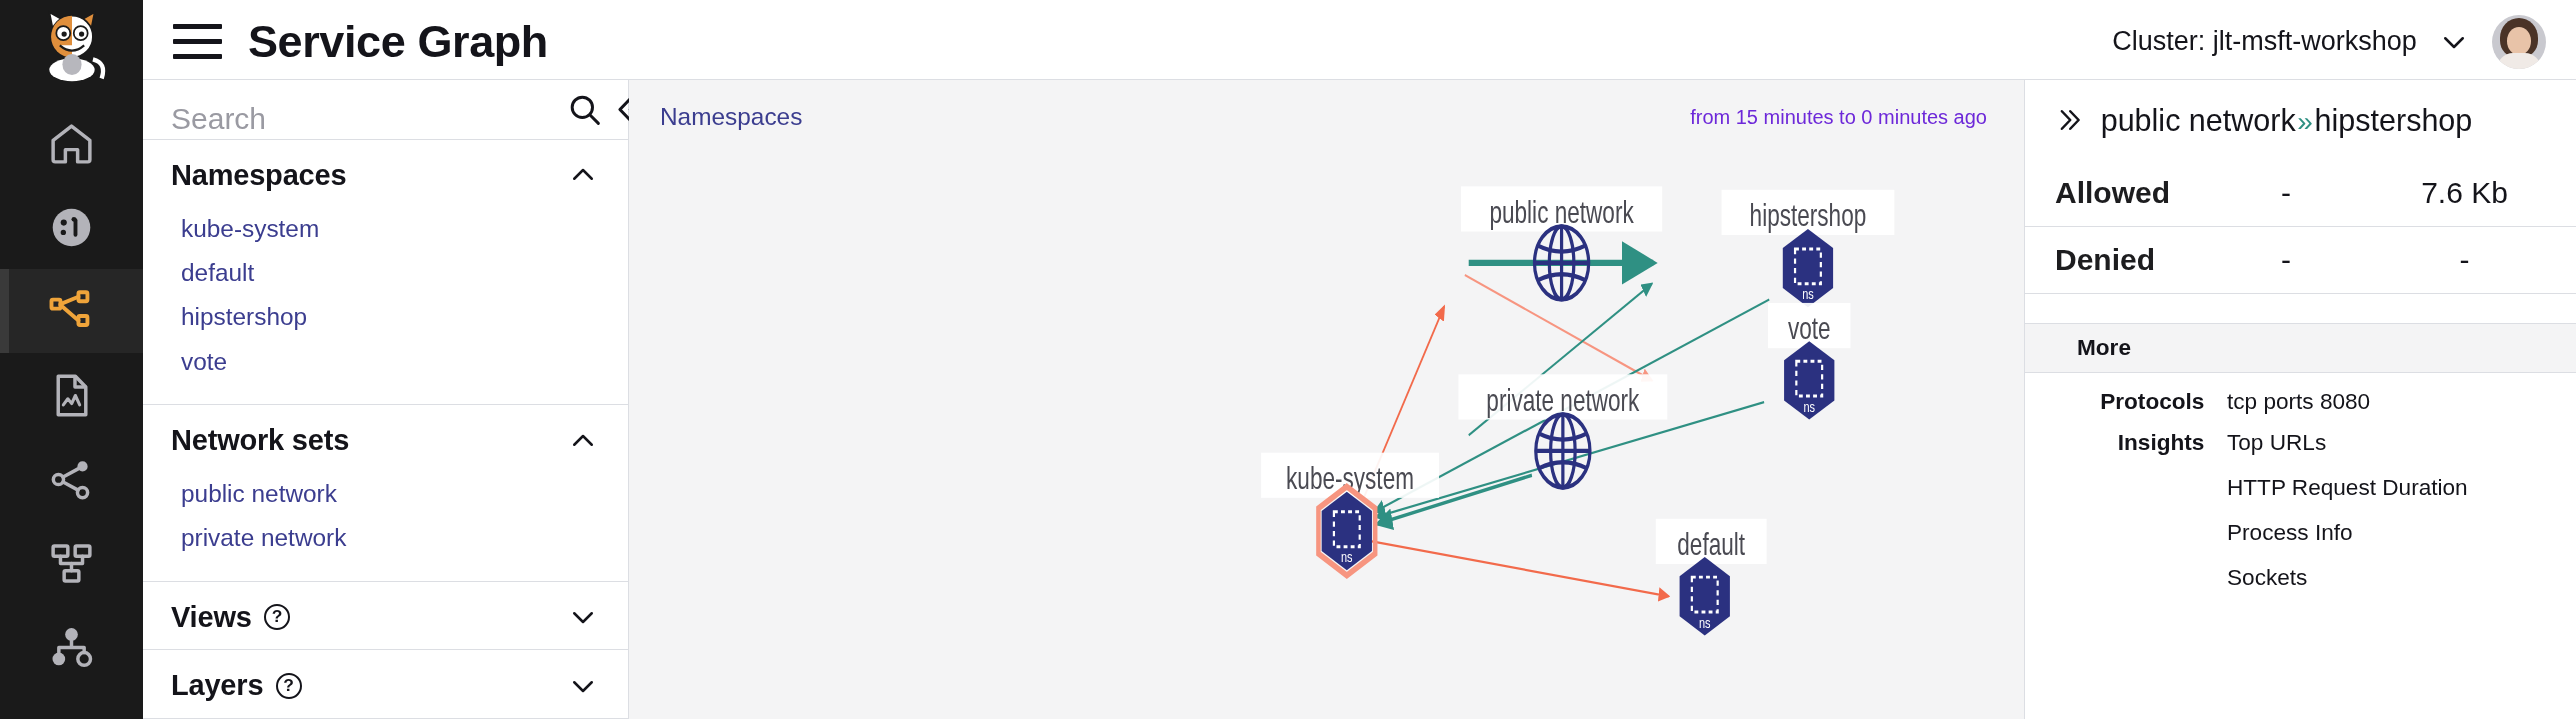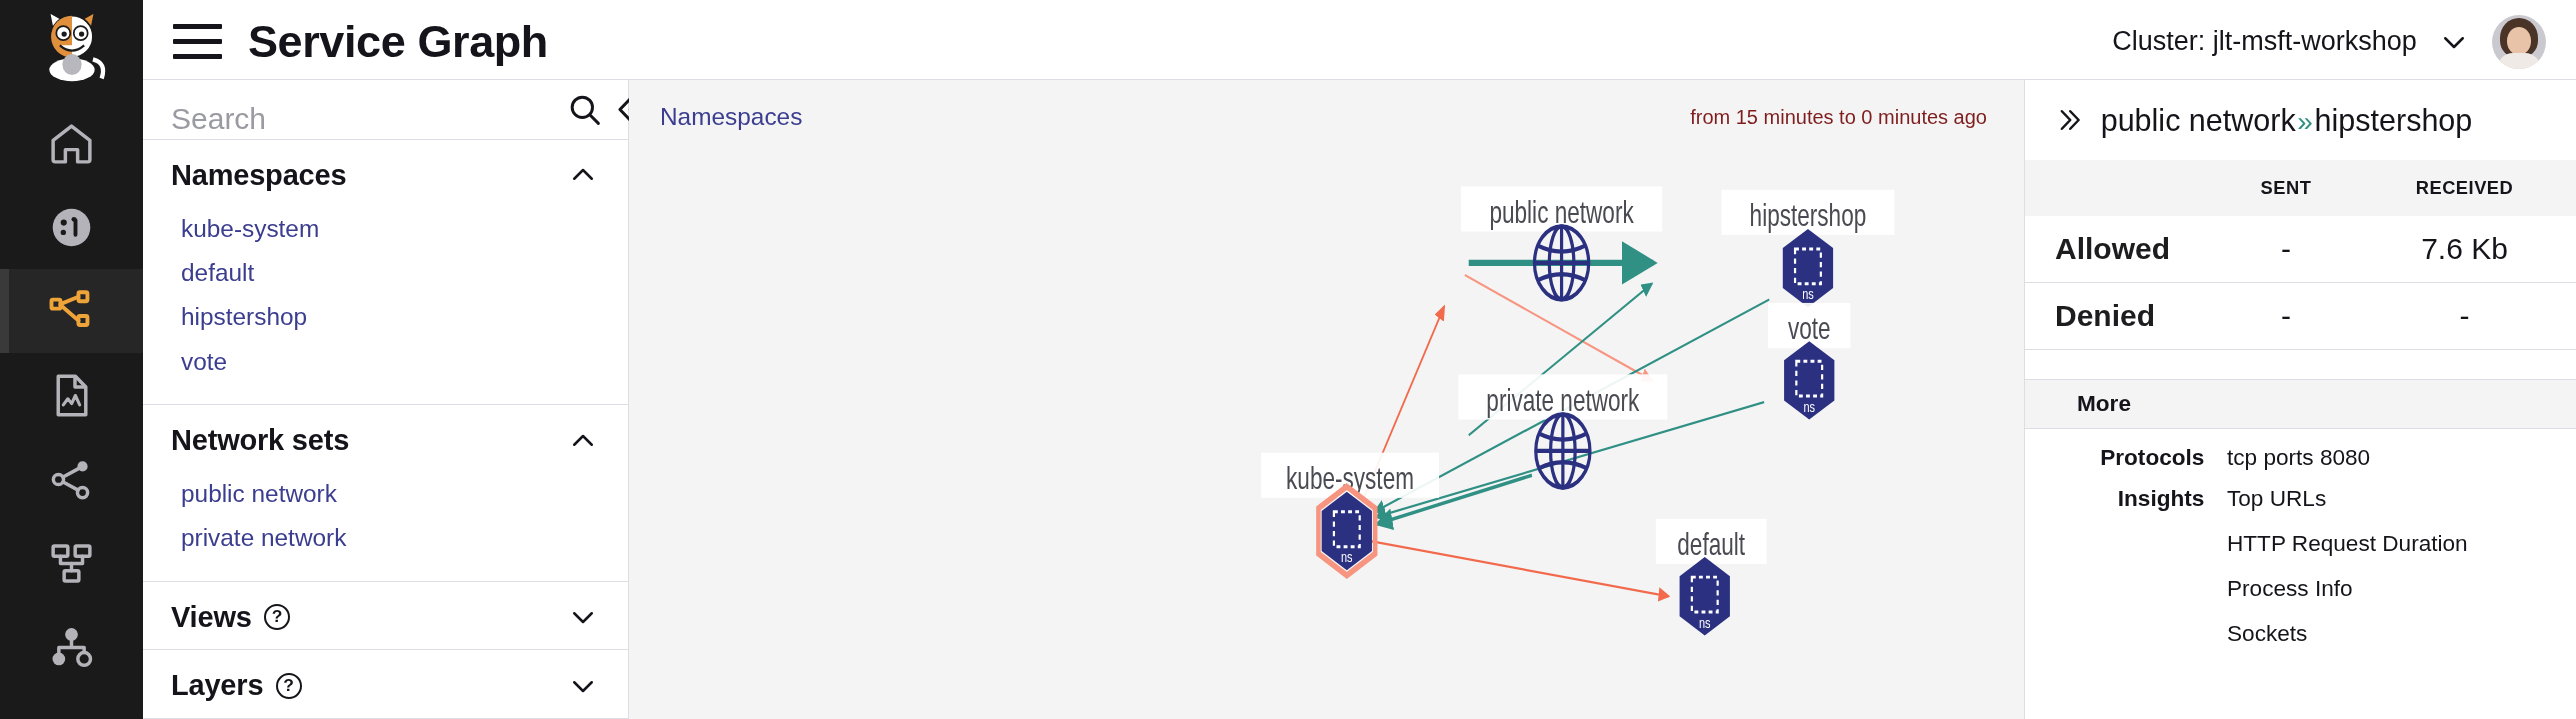--- a/index.html
+++ b/index.html
@@ -72,21 +72,21 @@
   
   .canvas {
     flex: 1 1 auto; background: #f4f4f5; position: relative; overflow: hidden;
     border-right: 1.7px solid #dcdee3;
   }
   .canvas-head {
     height: 52px; display: flex; align-items: center; justify-content: space-between;
     padding: 22.6px 37px 0 31px;
   }
   .breadcrumb { font-size: 24.4px; color: #3b3d8f; cursor: pointer; }
-  .timerange { font-size: 20px; color: #7f1d1d; }
+  .timerange { font-size: 20px; color: #6d28d9; }
   .graph-svg { position: absolute; left: 0; top: 0; width: 100%; height: 100%; }
   .node-label {
     font-size: 35px; fill: #4a4a52; font-family: "Liberation Sans", sans-serif;
   }
   .node-sub { font-size: 17px; fill: #ffffff; font-family: "Liberation Sans", sans-serif; }
 
   
   .details {
     width: 551px; flex: 0 0 551px; background: #ffffff; display: flex; flex-direction: column;
   }
@@ -429,25 +429,20 @@
         <path d="M5.5 5 L12.2 12 L5.5 19"></path>
           <path d="M12.2 5 L18.9 12 L12.2 19"></path>
       </svg>
       <span class="dtitle">
         <span>public network</span>
         <span class="sep">»</span>
         <span>hipstershop</span>
       </span>
     </div>
 
-    <div class="table-head">
-      <div class="col-lbl"></div>
-      <div class="col-sent">SENT</div>
-      <div class="col-recv">RECEIVED</div>
-    </div>
 
     <div class="trow">
       <div class="col-lbl">Allowed</div>
       <div class="col-sent">-</div>
       <div class="col-recv">7.6 Kb</div>
     </div>
 
     <div class="trow">
       <div class="col-lbl">Denied</div>
       <div class="col-sent">-</div>

